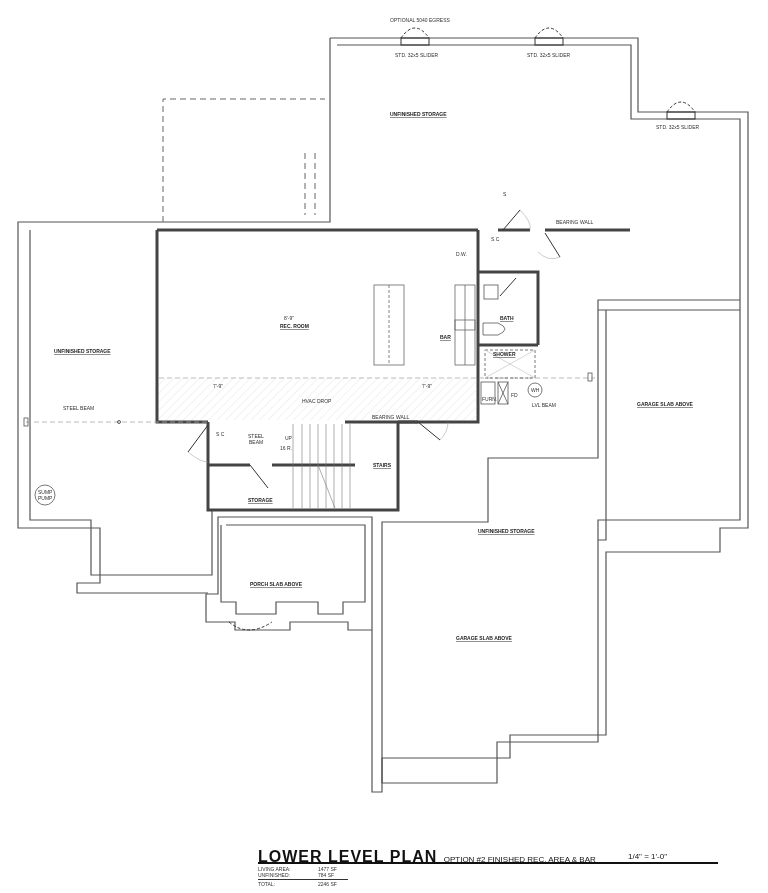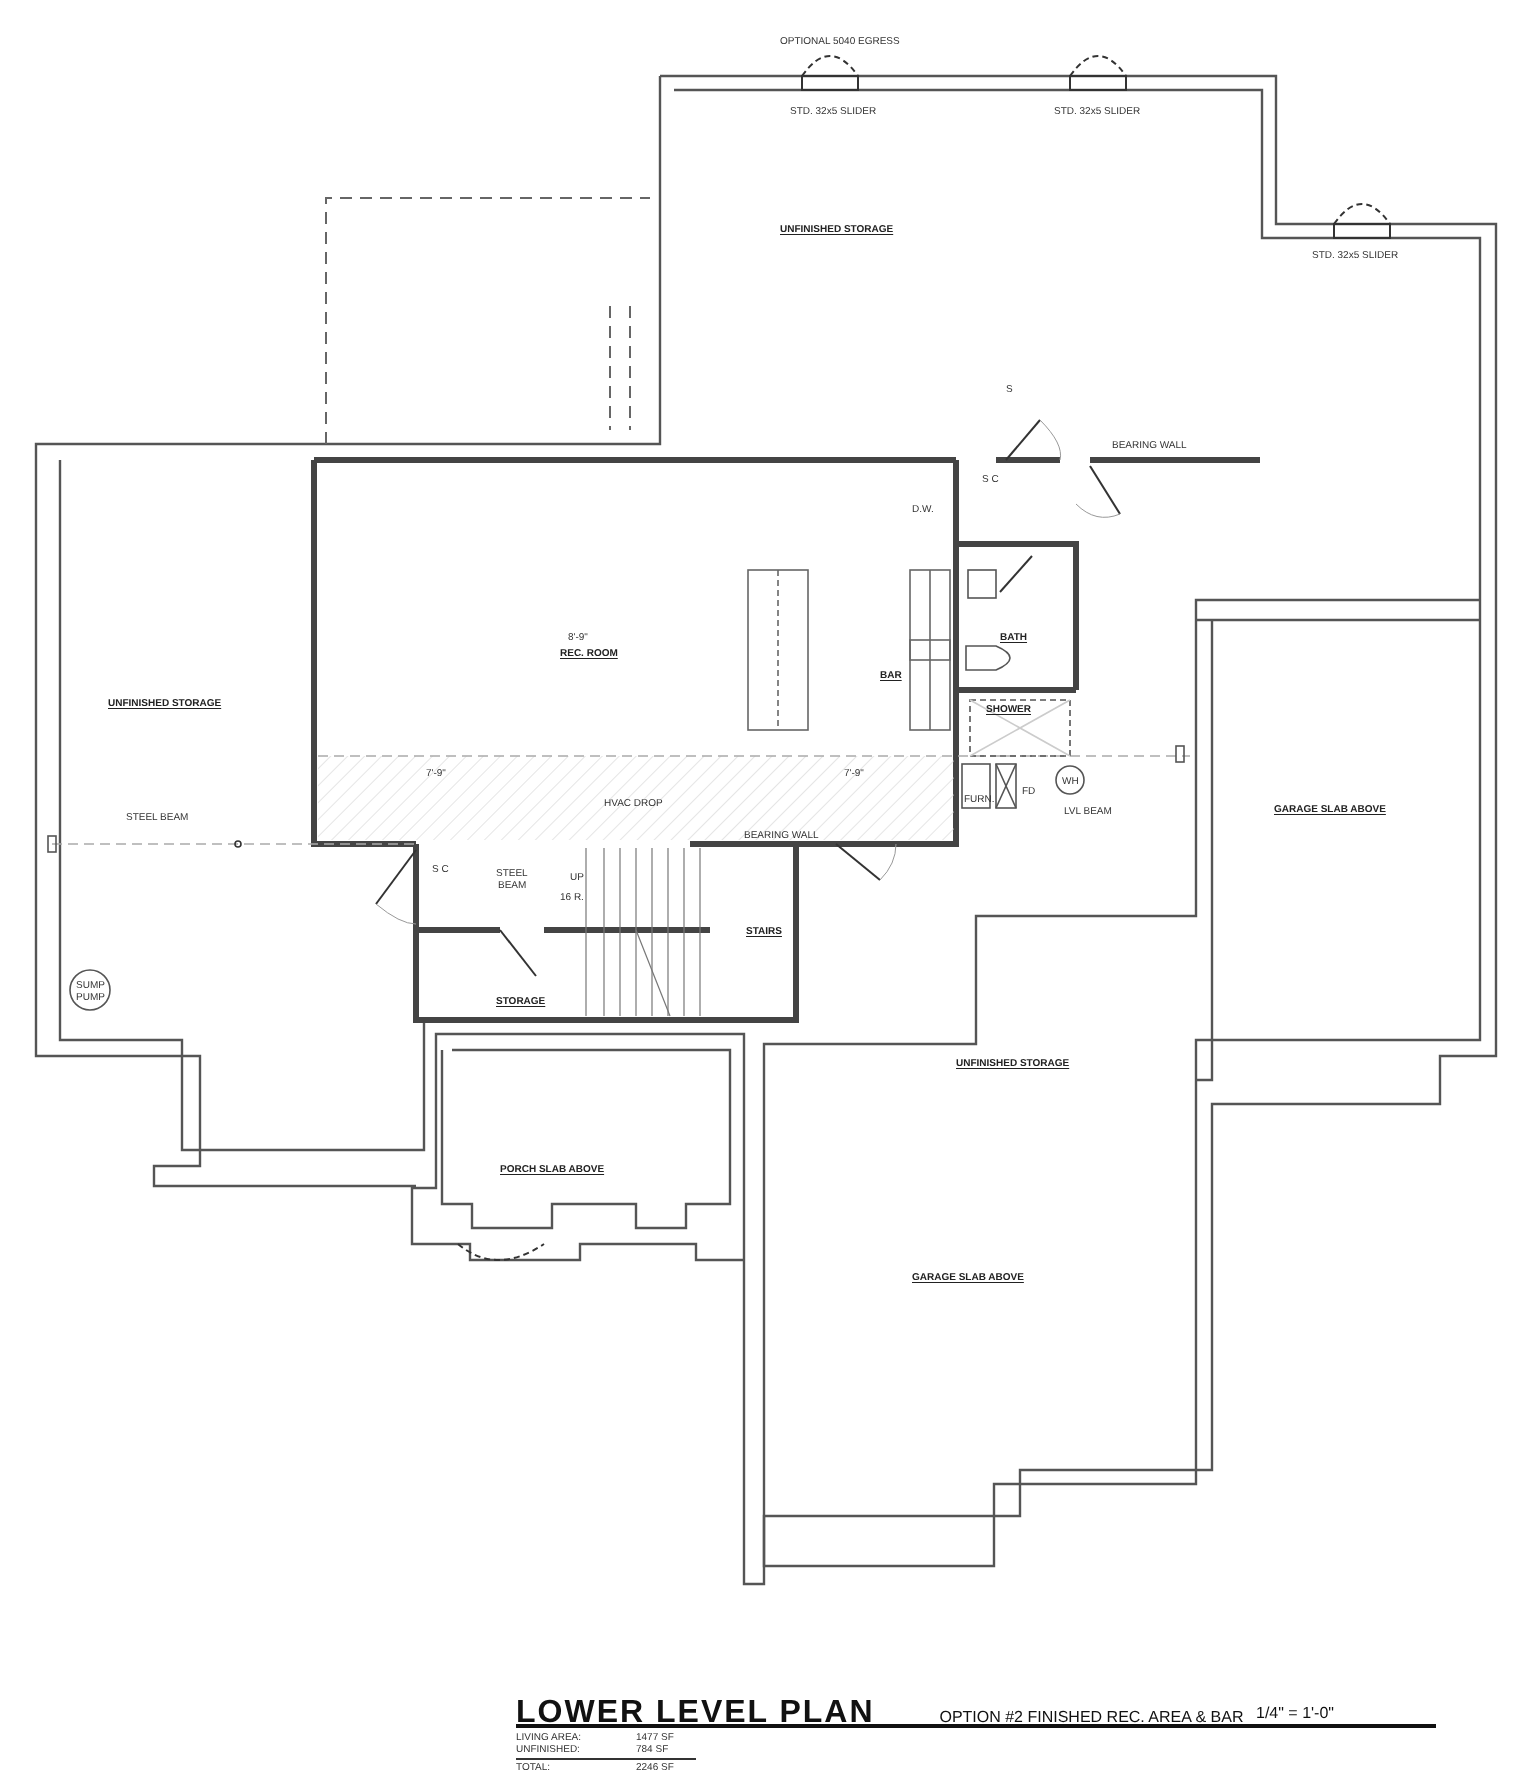--- a/index.html
+++ b/index.html
@@ -2,21 +2,21 @@
 <html><head>
 <meta charset="utf-8">
 <style>
   html, body { margin: 0; padding: 0; background: #ffffff; }
   body { width: 768px; height: 893px; position: relative; overflow: hidden; font-family: "Liberation Sans", sans-serif; }
   #plan { position: absolute; left: 0; top: 0; width: 768px; height: 893px; }
   .lbl { font-family: "Liberation Sans", sans-serif; font-size: 5px; fill: #333; }
   .lbl-u { font-family: "Liberation Sans", sans-serif; font-size: 5px; font-weight: bold; fill: #222; text-decoration: underline; }
   .title-block { position: absolute; left: 258px; top: 848px; width: 460px; }
   .plan-title { font-family: "Liberation Sans", sans-serif; font-weight: bold; font-size: 16px; letter-spacing: 1px; color: #111; display: inline-block; }
-  .plan-sub { font-family: "Liberation Sans", sans-serif; font-size: 8px; color: #111; display: inline-block; margin-left: 28px; }
+  .plan-sub { font-family: "Liberation Sans", sans-serif; font-size: 8px; color: #111; display: inline-block; margin-left: 2px; }
   .plan-scale { font-family: "Liberation Sans", sans-serif; font-size: 8px; color: #111; position: absolute; left: 370px; top: 4px; }
   .title-rule { position: absolute; left: 0; top: 14px; width: 460px; height: 2px; background: #111; }
   .area-table { position: absolute; left: 258px; top: 866px; font-family: "Liberation Sans", sans-serif; font-size: 5px; color: #333; }
   .area-row { display: flex; width: 90px; }
   .area-row span:first-child { width: 60px; }
   .area-total { border-top: 1px solid #333; margin-top: 1px; padding-top: 1px; }
 </style>
 </head>
 <body>
 

